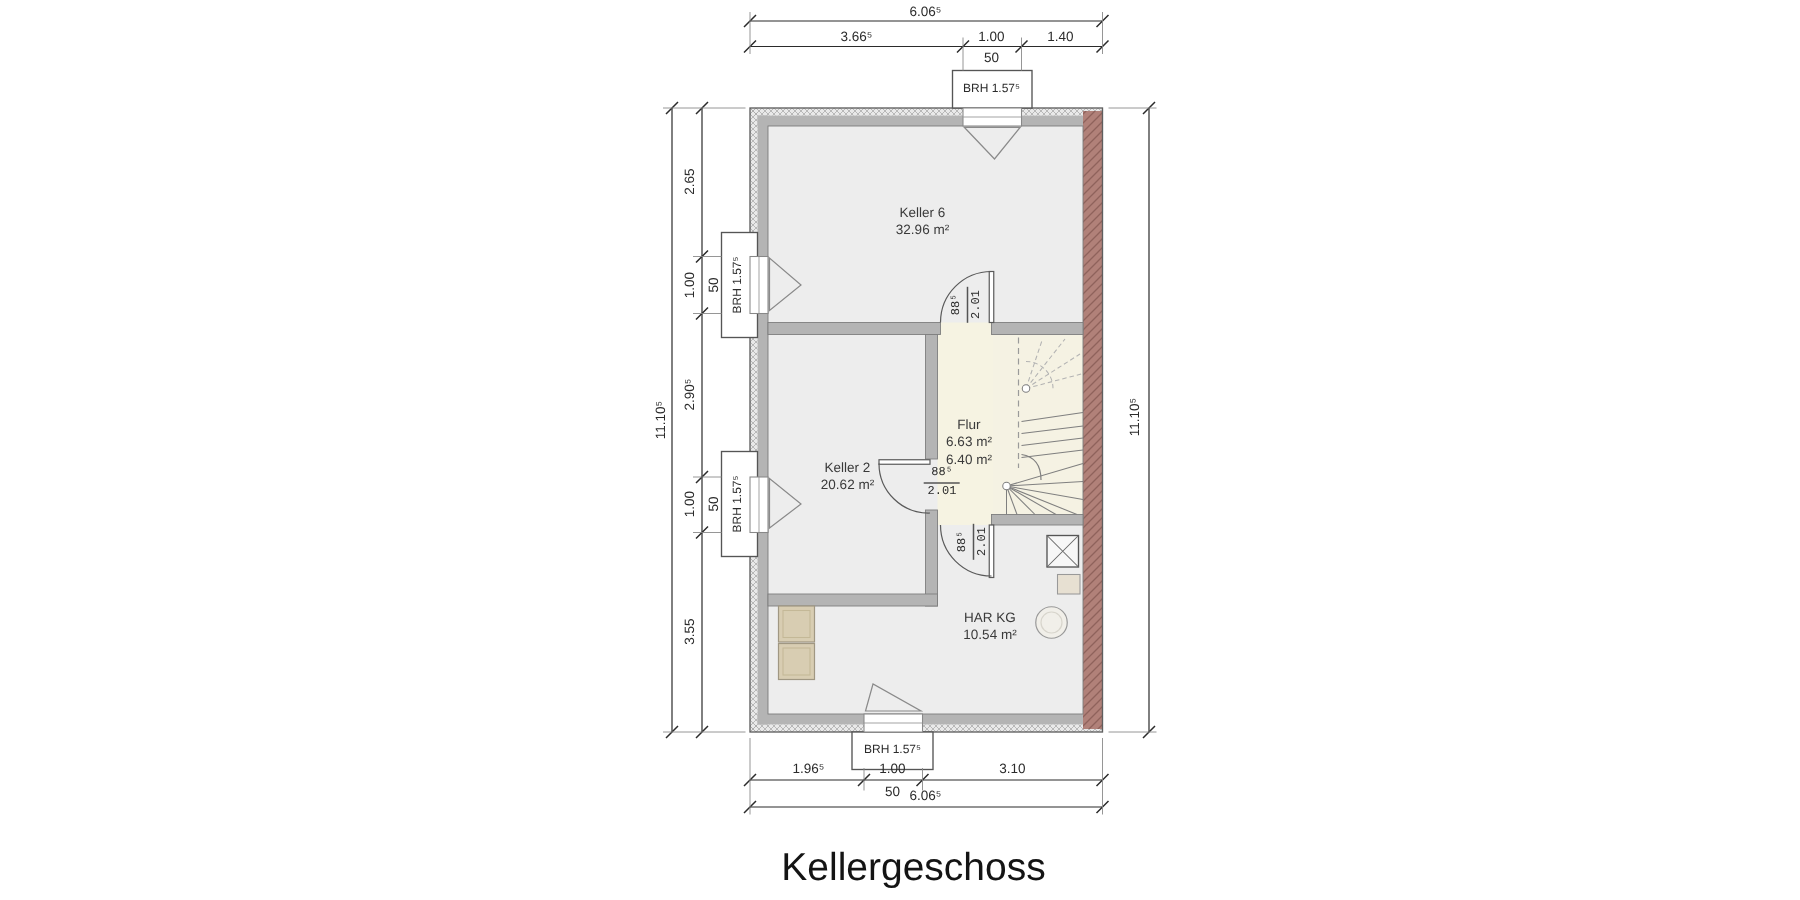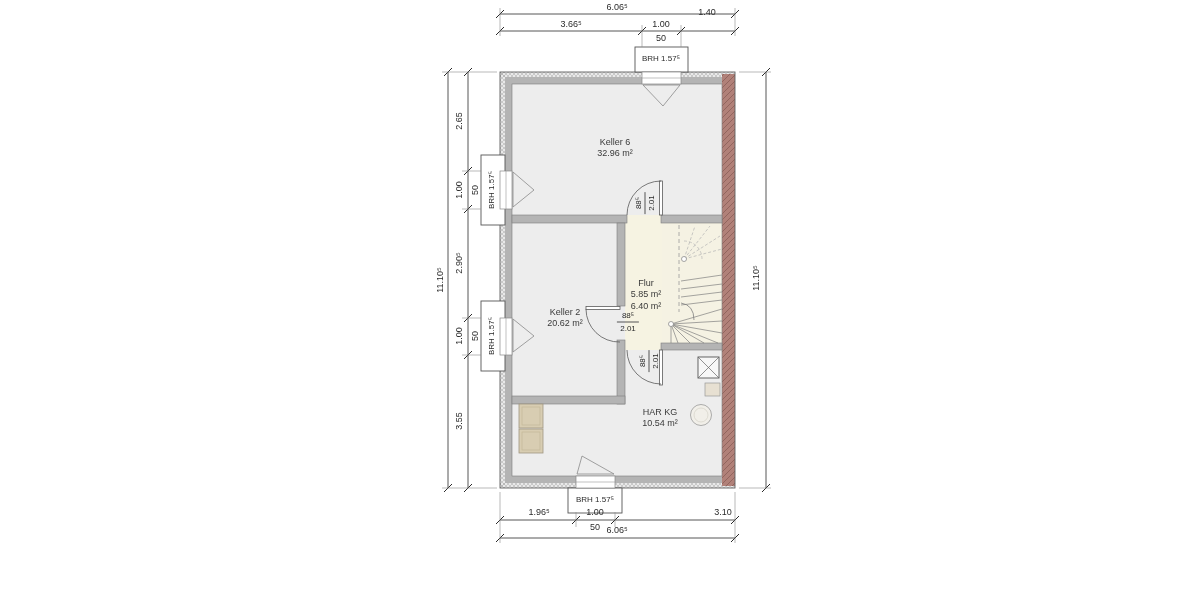--- a/index.html
+++ b/index.html
@@ -5,21 +5,21 @@
   html,body { margin:0; padding:0; background:#ffffff; }
   .stage { position:relative; width:1200px; height:600px; background:#ffffff; overflow:hidden;
            font-family:"Liberation Sans", sans-serif; }
   svg { position:absolute; left:0; top:0; }
   .lbl { position:absolute; font-size:9px; color:#2b2b2b; white-space:nowrap;
          transform:translate(-50%,-50%); text-align:center; line-height:1.25;
          font-family:"Liberation Sans", sans-serif; }
   .lbl.v { transform:translate(-50%,-50%) rotate(-90deg); }
   .lbl.small { font-size:8px; }
   .room { color:#3a3a3a; }
-  .door-frac { font-size:8px; }
+  .door-frac { font-size:8px;font-family:Liberation Mono, monospace; }
   .door-frac .num { border-bottom:1px solid #555; padding:0 5px 1px; }
   .door-frac .den { padding-top:1px; }
   .title { position:absolute; font-size:26px; color:#141414; transform:translate(-50%,-50%);
            white-space:nowrap; font-family:"Liberation Sans", sans-serif; }
 </style>
 </head>
 <body>
 
 <div class="stage">
 
@@ -175,21 +175,21 @@
   <div class="lbl room" style="left:615px; top:148px;">
     <div>Keller 6</div>
     <div>32.96 m²</div>
   </div>
   <div class="lbl room" style="left:565px; top:318px;">
     <div>Keller 2</div>
     <div>20.62 m²</div>
   </div>
   <div class="lbl room" style="left:646px; top:283px;margin-top:12px;">
     <div>Flur</div>
-    <div>5.85 m²</div>
+    <div>6.63 m²</div>
     <div>6.40 m²</div>
   </div>
   <div class="lbl room" style="left:660px; top:418px;">
     <div>HAR KG</div>
     <div>10.54 m²</div>
   </div>
 
   <div class="lbl small" style="left:661px; top:59px;">BRH 1.57⁵</div>
   <div class="lbl small v" style="left:492px; top:190px;">BRH 1.57⁵</div>
   <div class="lbl small v" style="left:492px; top:336px;">BRH 1.57⁵</div>
@@ -204,34 +204,35 @@
     <div class="den">2.01</div>
   </div>
   <div class="lbl v door-frac" style="left:649px; top:361px;">
     <div class="num">88⁵</div>
     <div class="den">2.01</div>
   </div>
 
   <div class="lbl" style="left:617px; top:8px;">6.06⁵</div>
   <div class="lbl" style="left:571px; top:25px;">3.66⁵</div>
   <div class="lbl" style="left:661px; top:25px;">1.00</div>
-  <div class="lbl" style="left:707px; top:13px;">1.40</div>
+  <div class="lbl" style="left:707px; top:25px;">1.40</div>
   <div class="lbl" style="left:661px; top:39px;">50</div>
 
   <div class="lbl" style="left:539px; top:513px;">1.96⁵</div>
   <div class="lbl" style="left:595px; top:513px;">1.00</div>
-  <div class="lbl" style="left:675px; top:513px;margin-left:48px;">3.10</div>
+  <div class="lbl" style="left:675px; top:513px;">3.10</div>
   <div class="lbl" style="left:595px; top:528px;">50</div>
   <div class="lbl" style="left:617px; top:531px;">6.06⁵</div>
 
   <div class="lbl v" style="left:460px; top:121px;">2.65</div>
   <div class="lbl v" style="left:460px; top:190px;">1.00</div>
   <div class="lbl v" style="left:476px; top:190px;">50</div>
   <div class="lbl v" style="left:460px; top:263px;">2.90⁵</div>
   <div class="lbl v" style="left:460px; top:336px;">1.00</div>
   <div class="lbl v" style="left:476px; top:336px;">50</div>
   <div class="lbl v" style="left:460px; top:421px;">3.55</div>
   <div class="lbl v" style="left:441px; top:280px;">11.10⁵</div>
 
   <div class="lbl v" style="left:757px; top:278px;">11.10⁵</div>
 
+  <div class="title" style="left:609px; top:578px;">Kellergeschoss</div>
 
 </div>
 
 </body></html>

